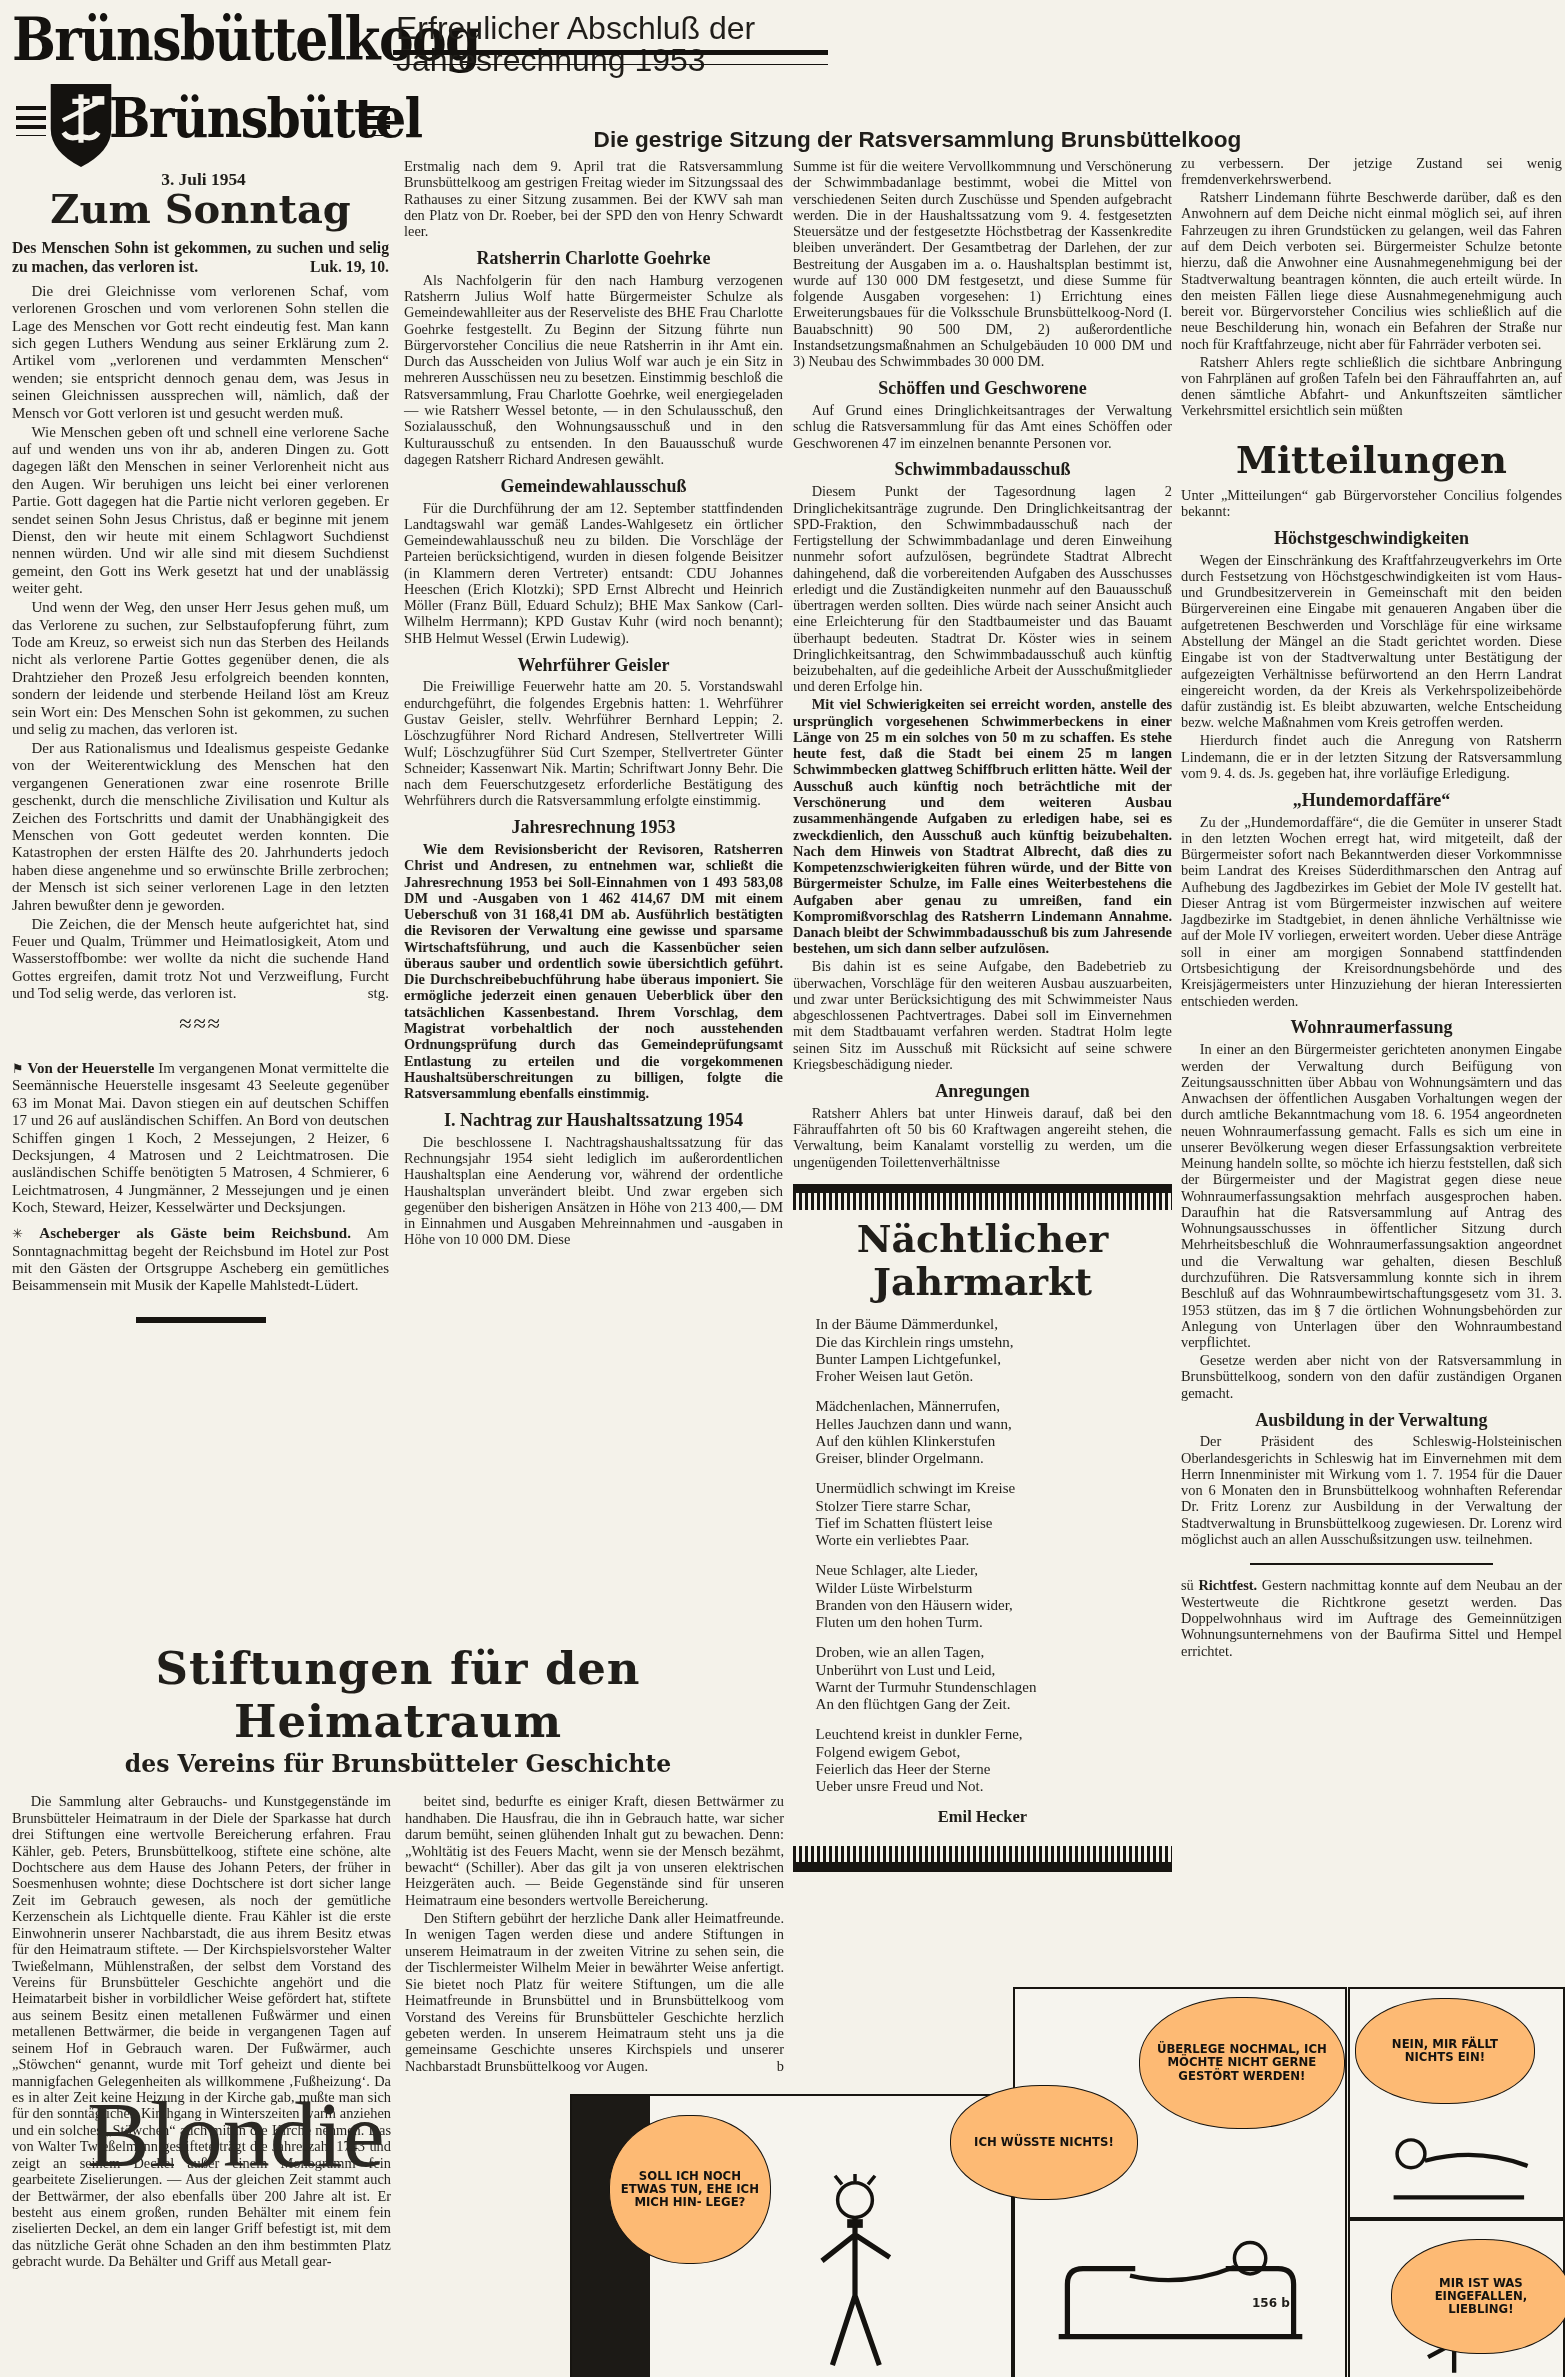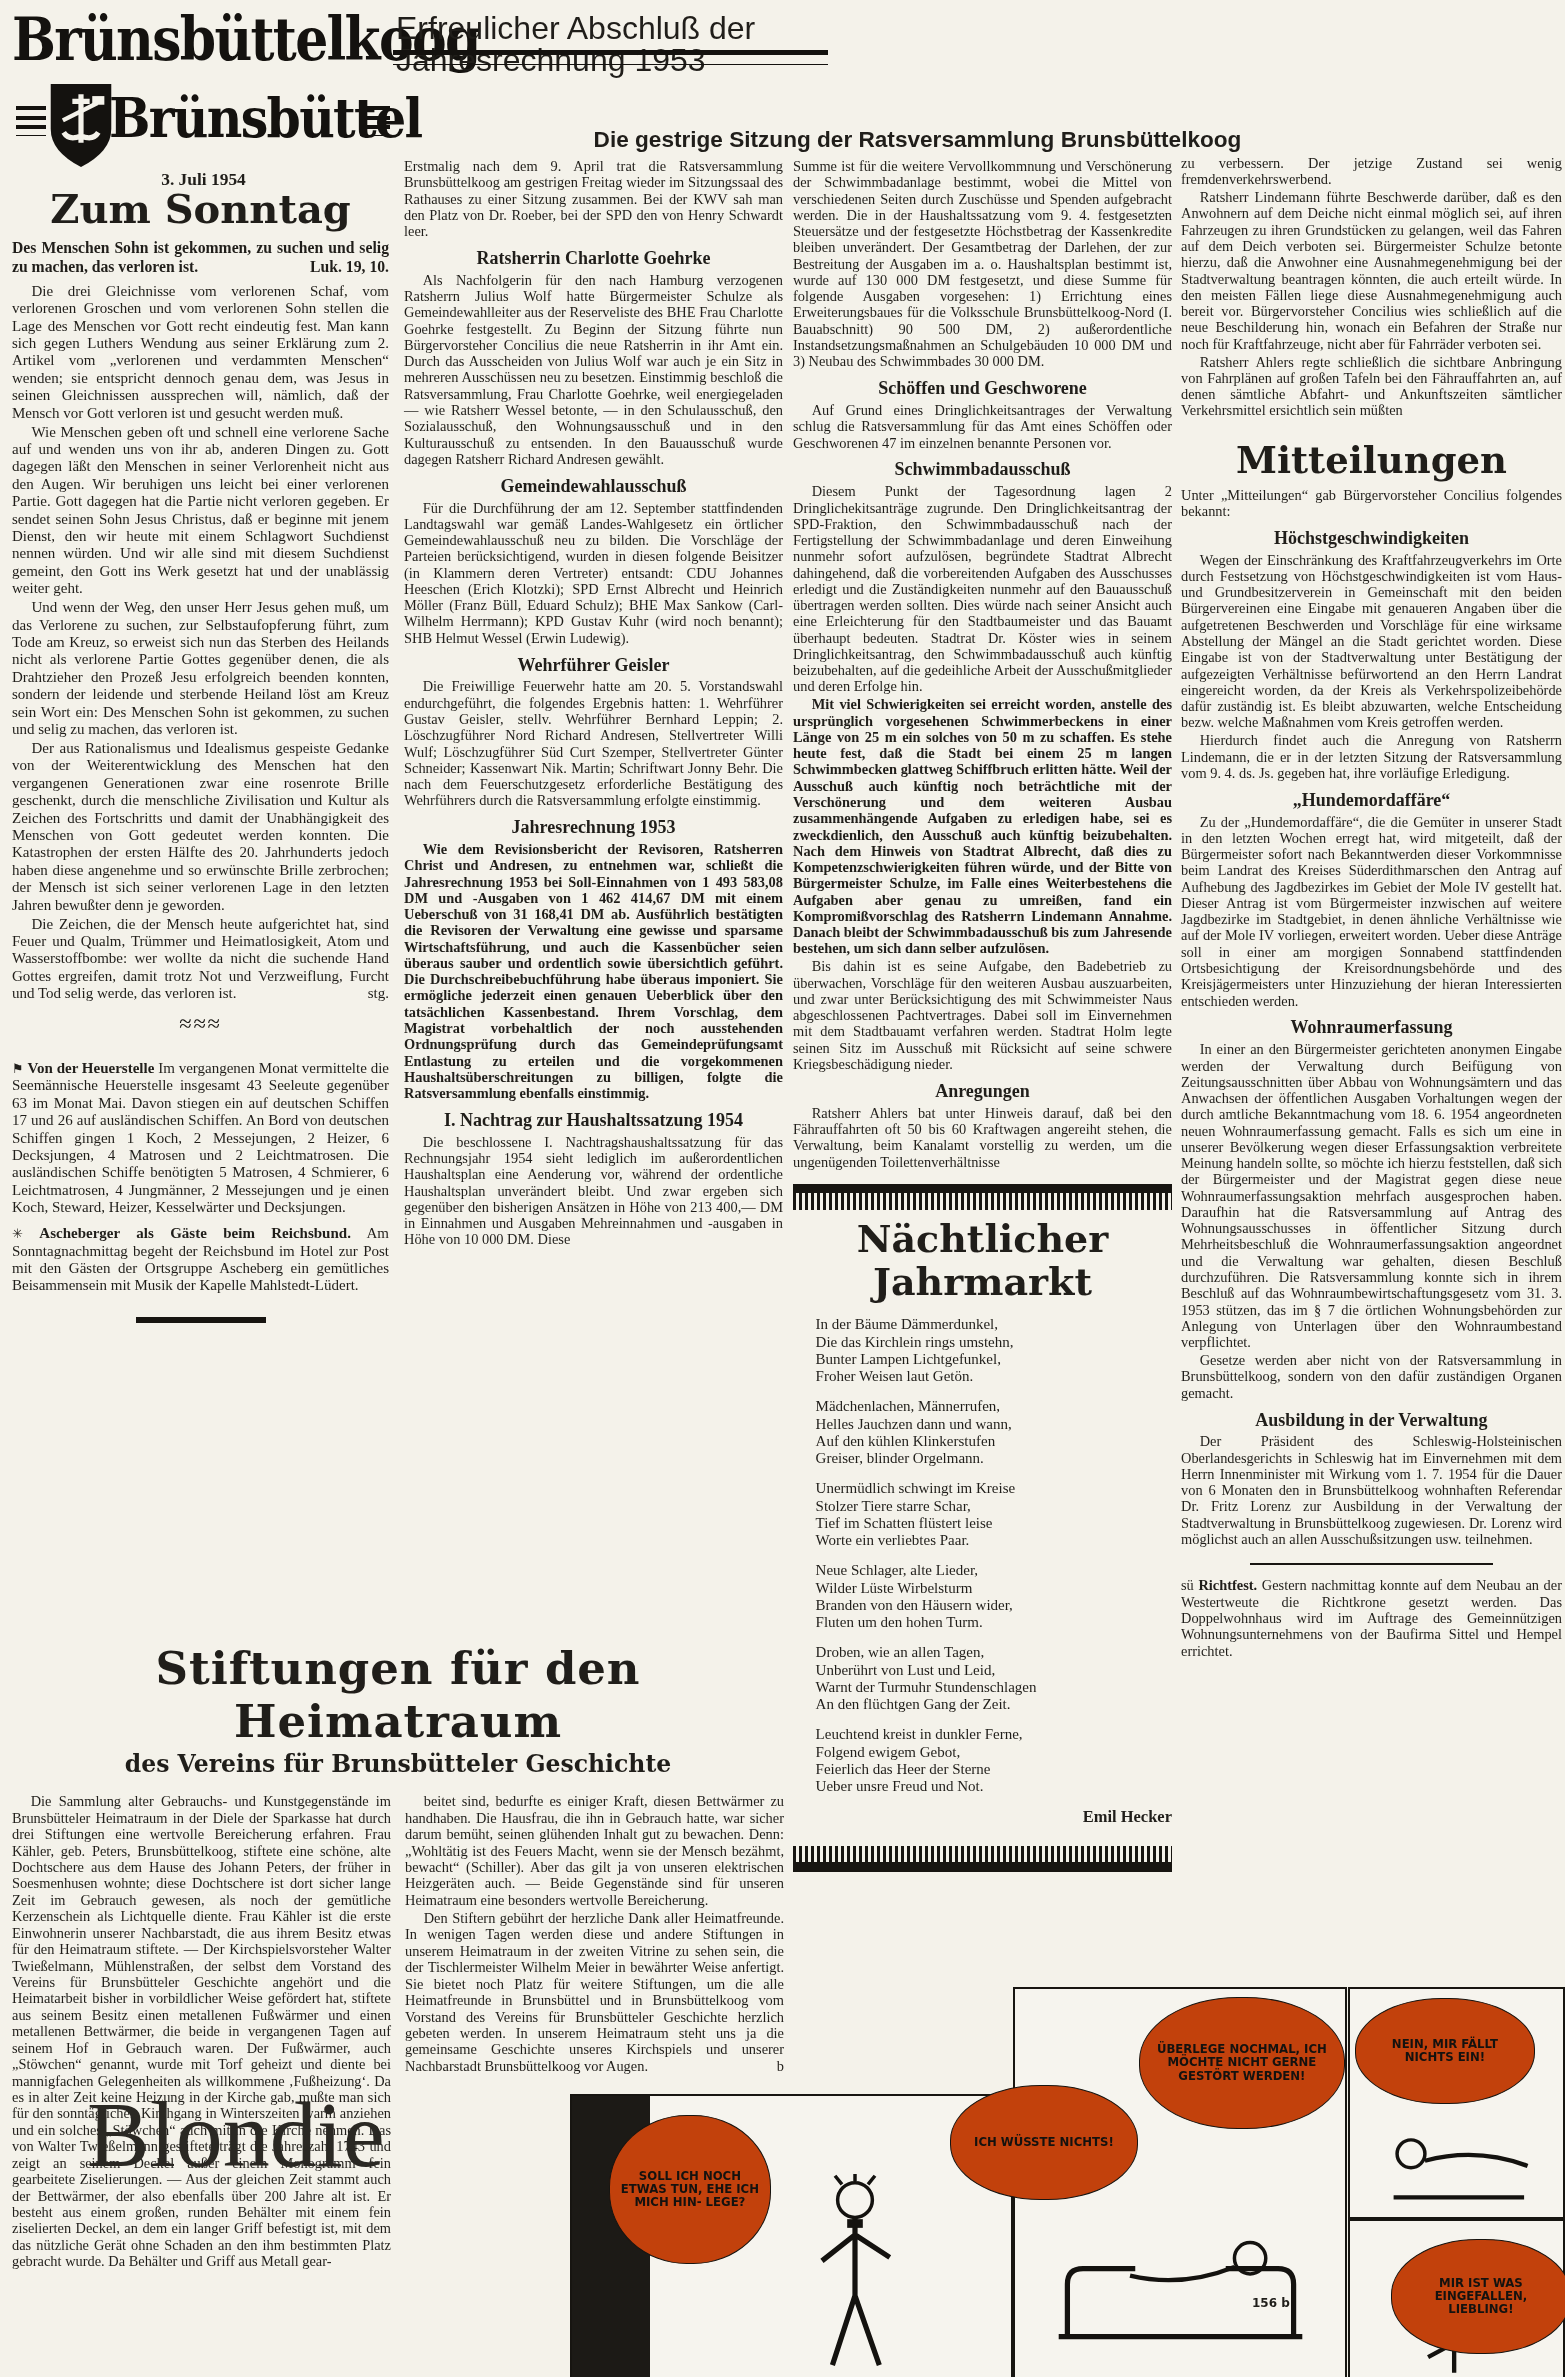--- a/index.html
+++ b/index.html
@@ -60,34 +60,34 @@
   .comb{height:26px;margin:14px 0 8.7px 0;
     background:linear-gradient(#171511 0 8.7px,transparent 8.7px),
       repeating-linear-gradient(90deg,#171511 0 2.6px,transparent 2.6px 6px);}
   .comb.bottom{margin-top:19px;
     background:linear-gradient(transparent 0 15.7px,#171511 15.7px),
       repeating-linear-gradient(90deg,#171511 0 2.6px,transparent 2.6px 6px);}
   h2.poemt{font-family:"DejaVu Serif", serif;font-weight:bold;font-size:38px;text-align:center;
            margin:5.2px 0 12px 0;}
   .stanza{white-space:pre-line;text-align:left;text-indent:0 !important;margin:0 0 13px 22.6px !important;
           font-size:15px;line-height:1.15;}
-  .poem-author{text-align:right;font-weight:bold;font-size:16.5px;margin-top:3.5px;}
+  .poem-author{text-align:center;font-weight:bold;font-size:16.5px;margin-top:3.5px;}
   
   .stift{position:absolute;left:12px;top:1628px;width:772px;}
   .stift h2{font-family:"DejaVu Serif", serif;font-weight:bold;font-size:45px;text-align:center;
             margin:14px 0 1.7px 0;letter-spacing:0.9px;}
   .stift h4{font-family:"DejaVu Serif", serif;font-weight:bold;font-size:23.5px;text-align:center;margin:0 0 15.7px 0;}
   .stift .cols{display:flex;gap:14px;}
   .stift .scol{width:379px;font-size:14.4px;line-height:1.14;text-align:justify;}
   .stift .scol p{margin:0 0 1.7px 0;text-indent:1.3em;}
   
   .blondie-title{position:absolute;left:87px;top:2080px;width:365px;
     font-family:"Liberation Serif", serif;font-size:94px;color:#2a2archive823;color:#2a2823;}
   .panel{position:absolute;background:#f6f4ee;border:2.6px solid #171511;}
-  .bubble{position:absolute;background:#c2410c;border:1.7px solid #171511;border-radius:48%;
+  .bubble{position:absolute;background:#fdba74;border:1.7px solid #171511;border-radius:48%;
     font-family:"DejaVu Sans", sans-serif;font-weight:bold;font-size:11.7px;line-height:1.15;
     text-align:center;display:flex;align-items:center;justify-content:center;padding:8.7px 10.4px;
     color:#14120f;}
   .comic-mark{position:absolute;font-family:"DejaVu Sans", sans-serif;font-size:12px;font-weight:bold;}
   .darkdoor{position:absolute;background:#1c1a16;}
   svg.fig{position:absolute;}
 </style>
 </head>
 <body>
 

